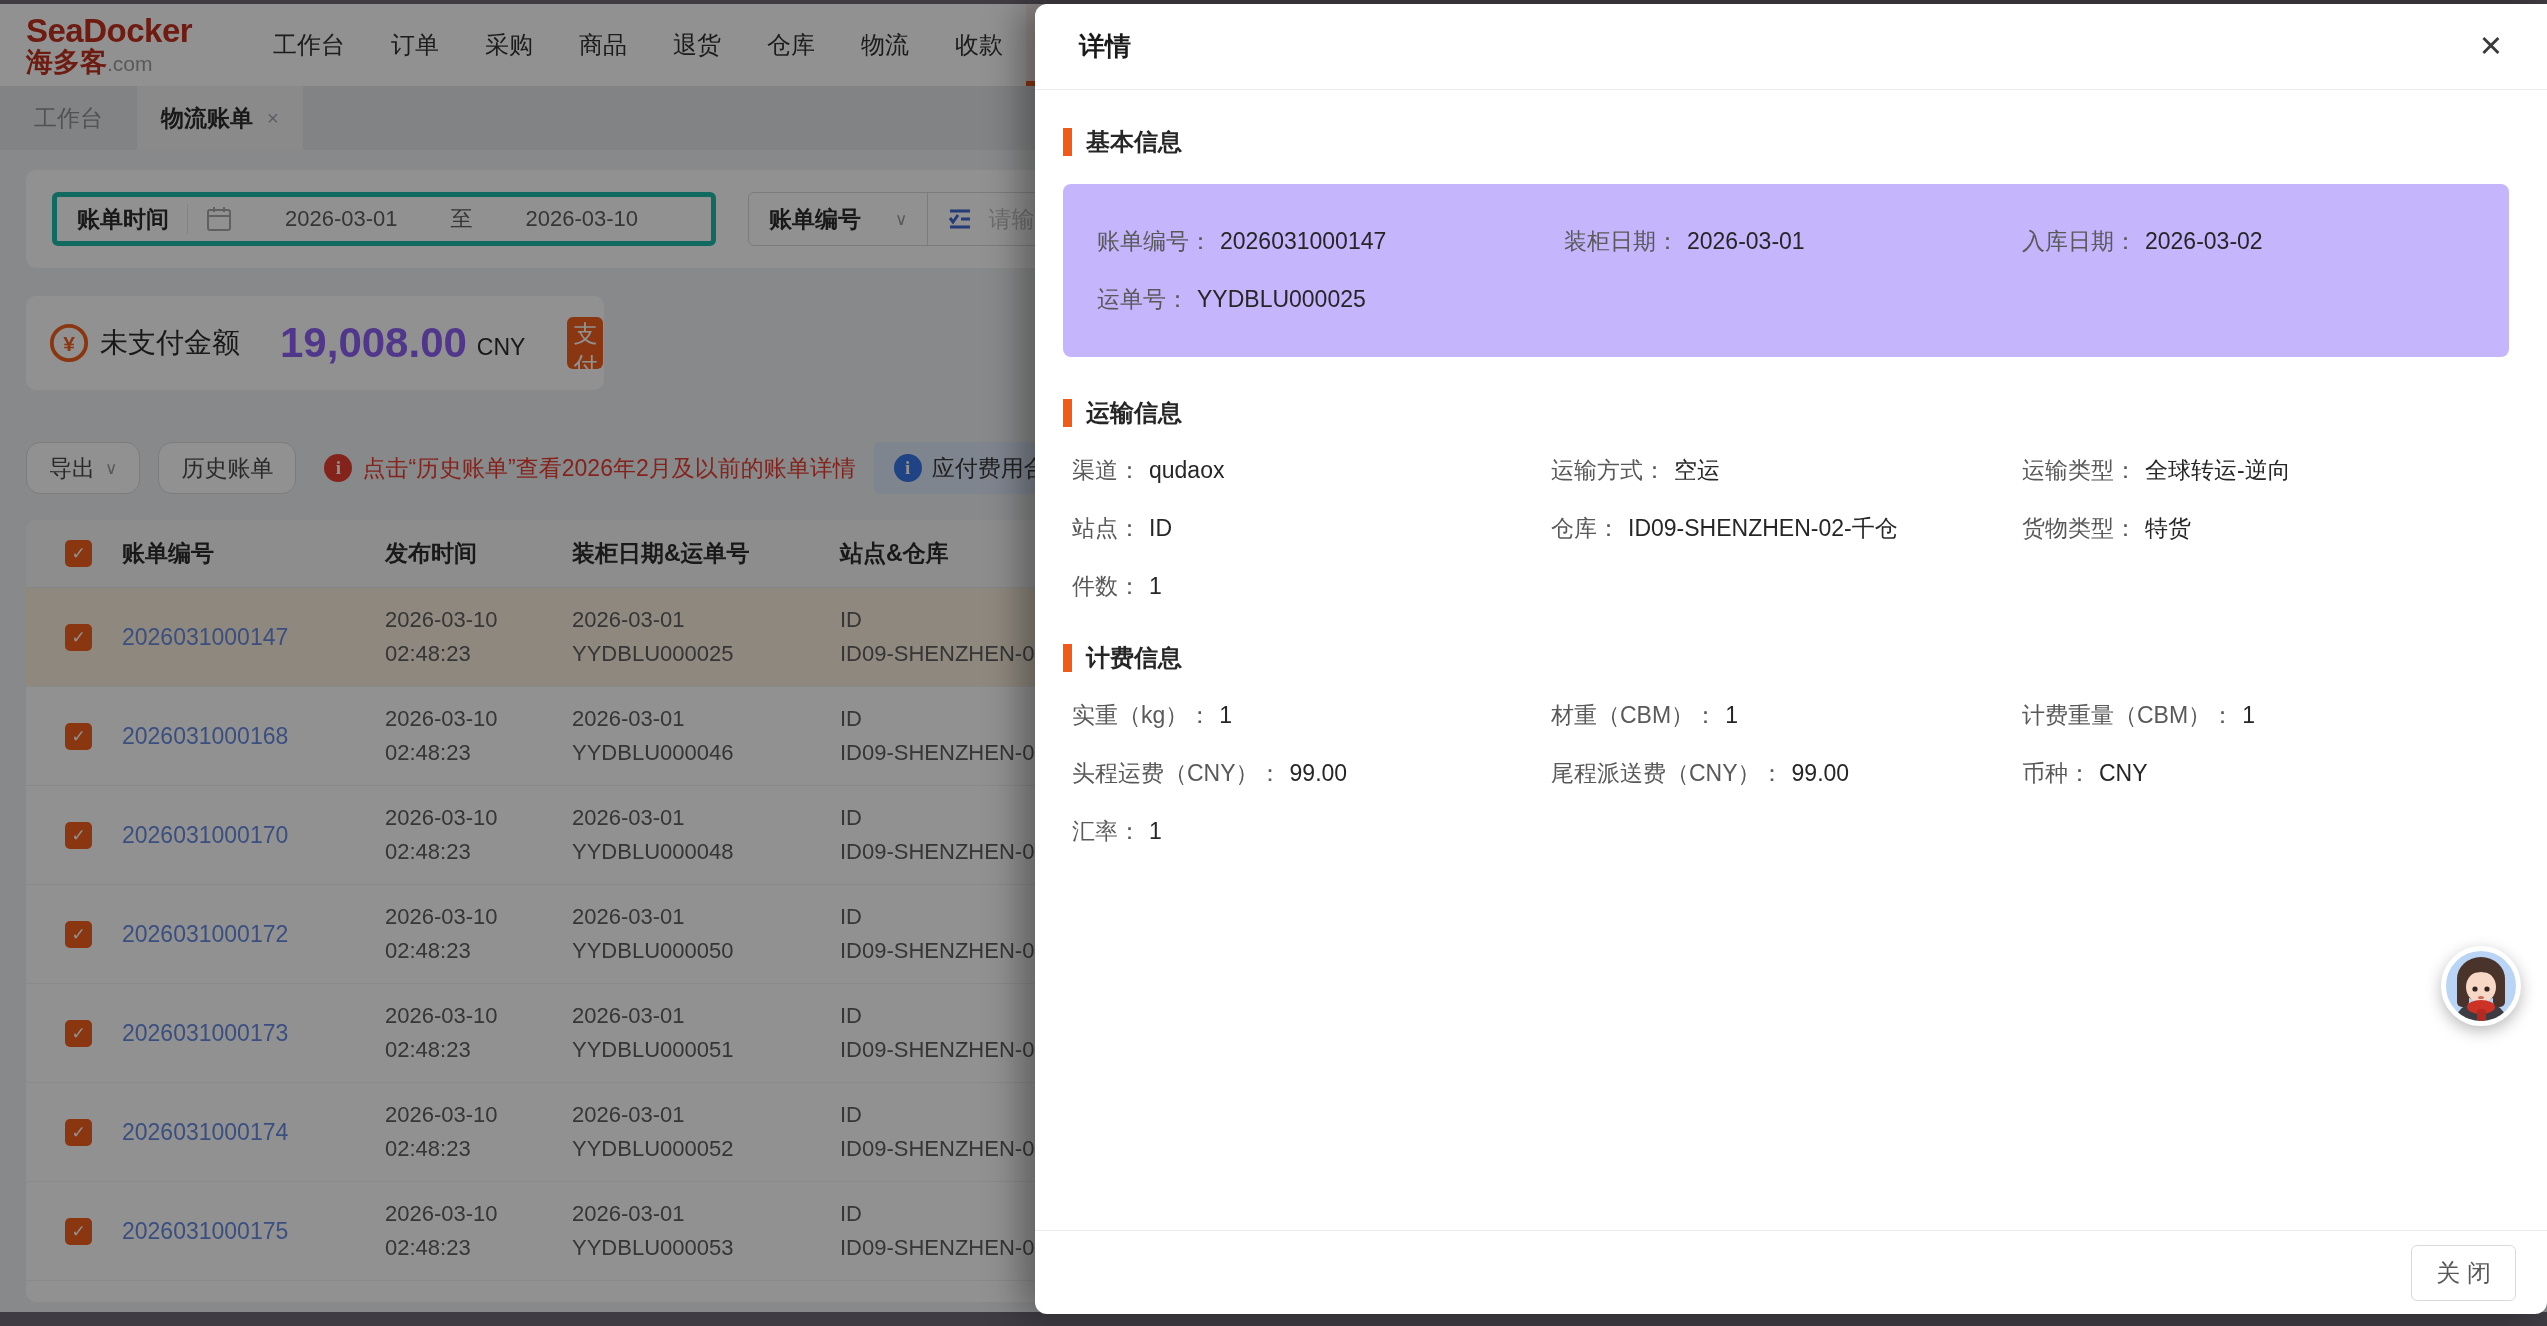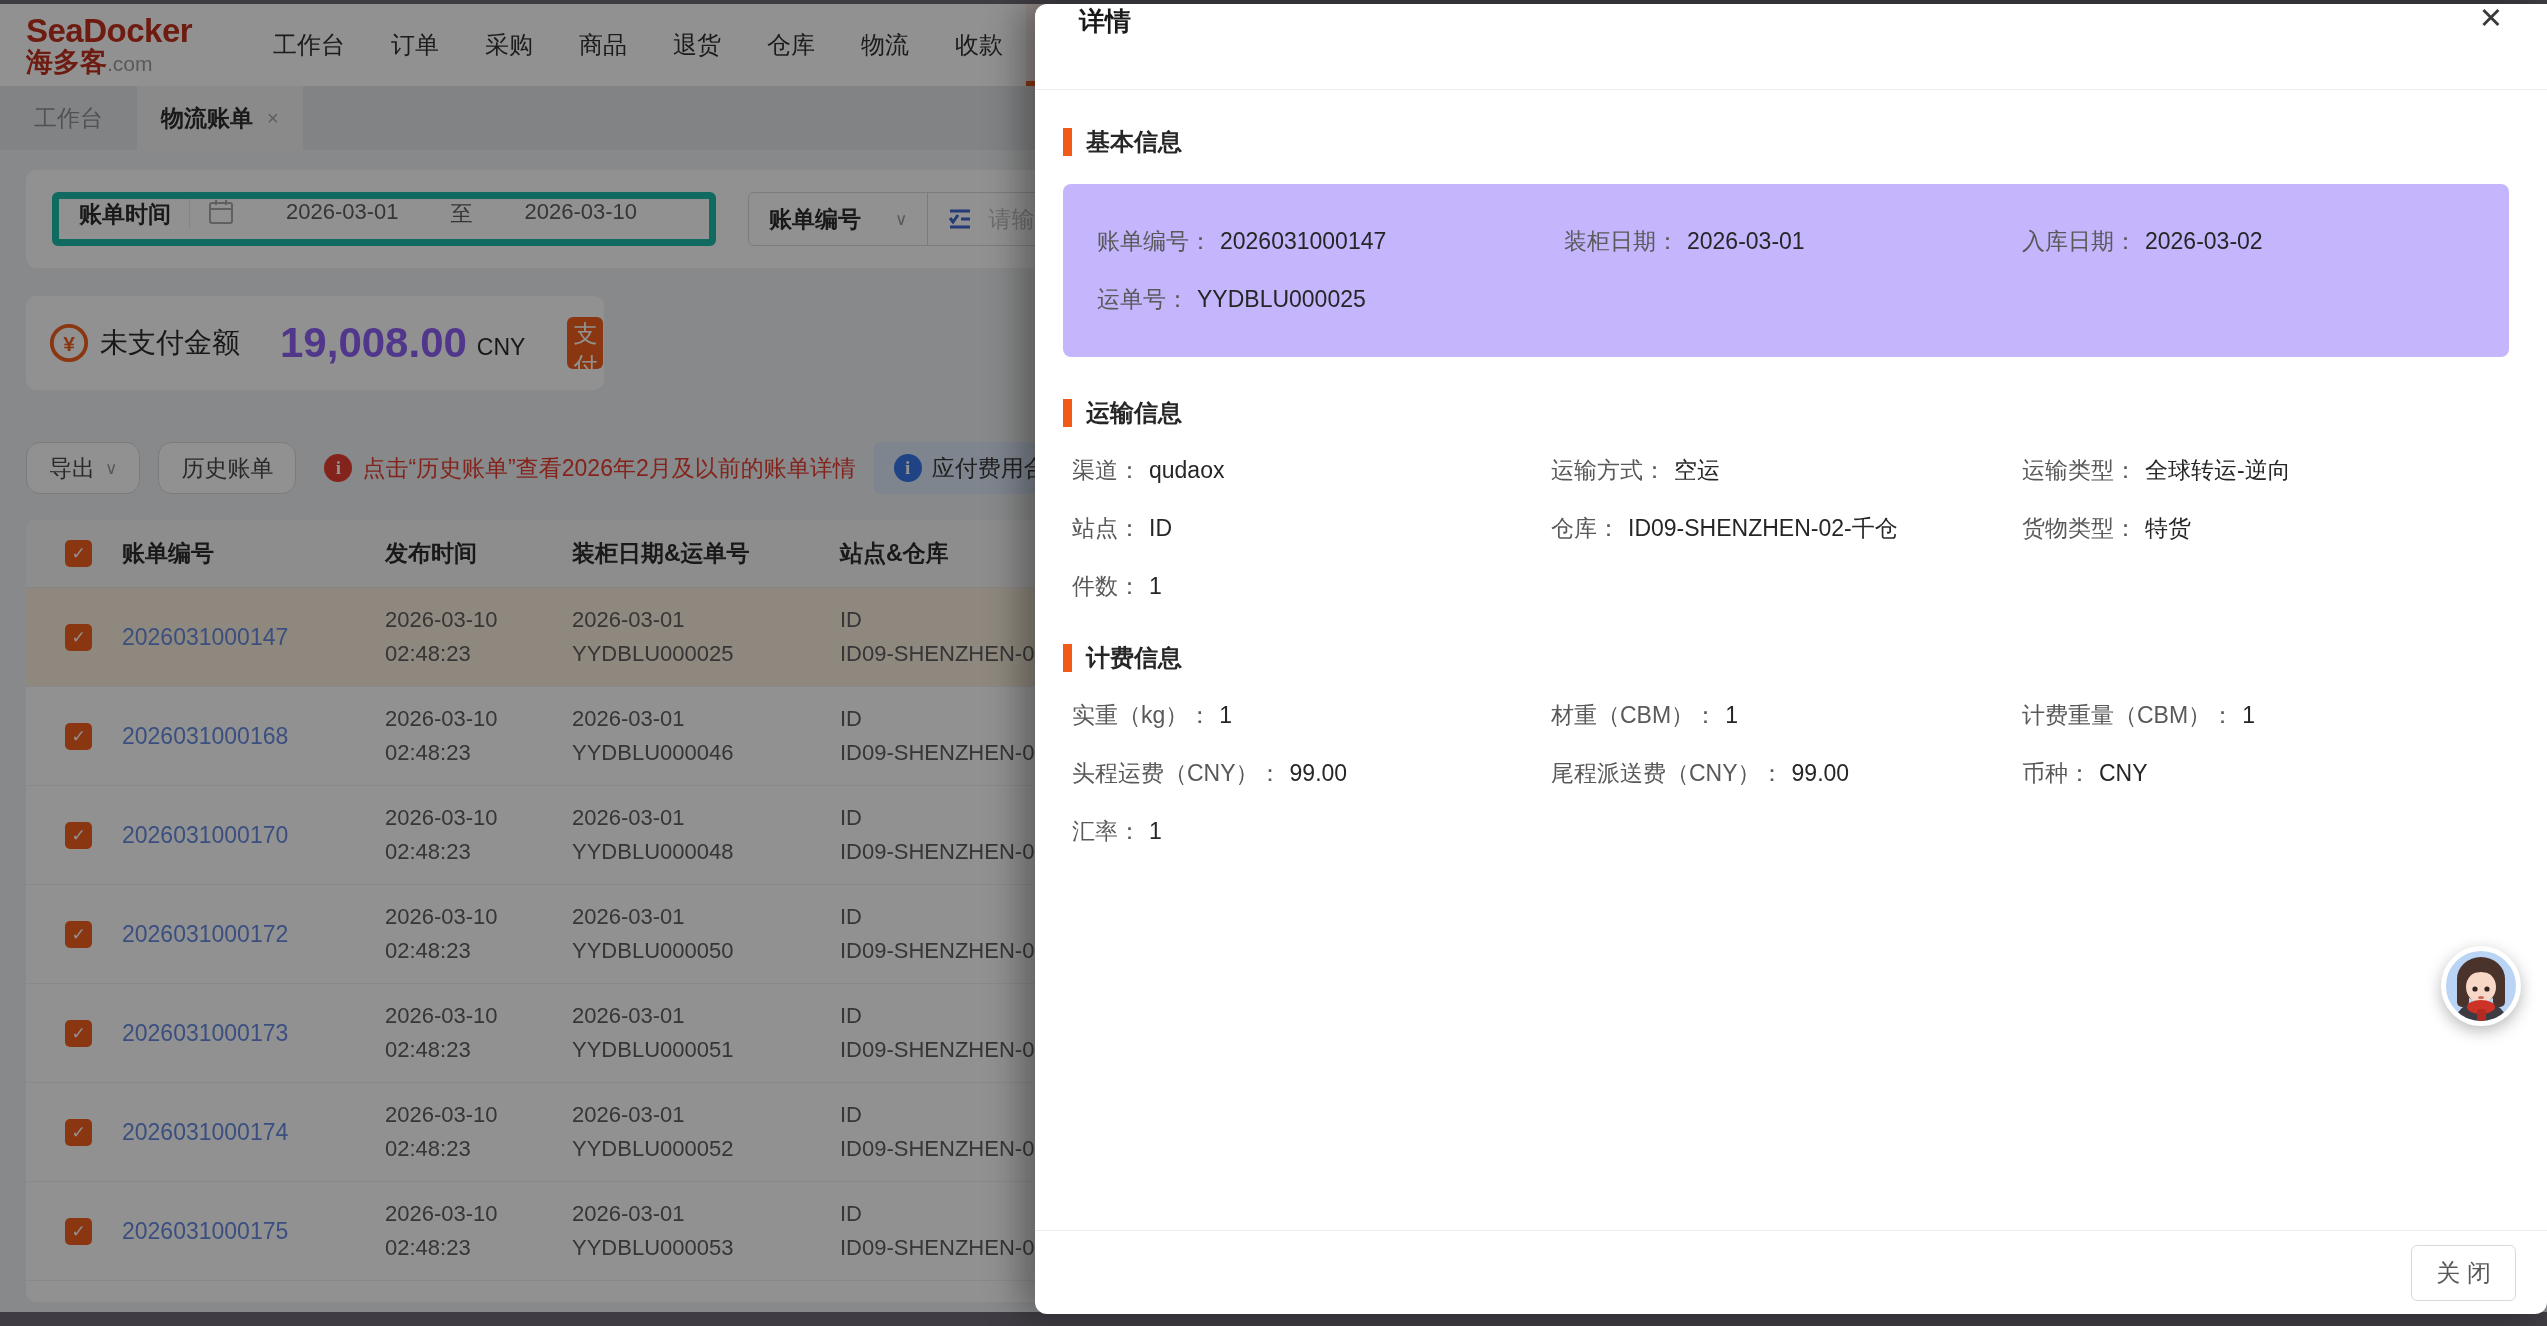--- a/index.html
+++ b/index.html
@@ -26,21 +26,21 @@
   .nav-item.active{color:var(--accent);background:rgba(242,90,23,.07);}
   .nav-item.active::after{content:"";position:absolute;left:0;right:0;bottom:0;height:5px;background:var(--accent);}
   .tabrow{height:64px;background:#e3e5e8;display:flex;align-items:stretch;}
   .tab{display:flex;align-items:center;padding:0 34px;font-size:23px;color:#8c8c8c;cursor:pointer;}
   .tab.active{background:#f2f3f5;color:#262626;font-weight:600;padding:0 24px;gap:14px;}
   .tab .x{font-size:20px;color:#9aa0a8;font-weight:400;}
   .content{padding:20px 26px 10px 26px;}
   .card{background:#fff;border-radius:10px;}
   
   .filter-card{height:98px;display:flex;align-items:center;padding:0 26px;margin-bottom:28px;}
-  .date-group{display:flex;align-items:flex-start;height:54px;border:7px solid #14b8a6;border-radius:6px;padding:0 20px;width:664px;}
+  .date-group{display:flex;align-items:center;height:54px;border:5px solid #14b8a6;border-radius:6px;padding:0 20px;width:664px;}
   .date-group .dlabel{font-size:23px;font-weight:700;color:#262626;white-space:nowrap;}
   .vsep{width:1px;height:30px;background:#e8e8e8;margin:0 18px;}
   .date-val{font-size:22px;color:#595959;flex:1;text-align:center;white-space:nowrap;}
   .date-to{font-size:22px;color:#595959;}
   .select-compound{margin-left:32px;height:54px;border:1px solid #d9d9d9;border-radius:6px;display:flex;align-items:center;width:860px;overflow:hidden;}
   .sel-seg{display:flex;align-items:center;gap:34px;padding:0 20px;height:100%;}
   .sel-seg .slabel{font-size:23px;font-weight:700;color:#262626;white-space:nowrap;}
   .caret{font-size:17px;color:#999;}
   .inp-seg{display:flex;align-items:center;gap:12px;padding:0 18px;border-left:1px solid #d9d9d9;height:100%;flex:1;}
   .inp-seg input{border:none;outline:none;font-size:23px;color:#595959;background:transparent;width:300px;}
@@ -71,21 +71,21 @@
   .t-row.selected{background:var(--row-sel);}
   .c-cb{padding-left:39px;}
   .checkbox{width:27px;height:27px;background:var(--accent);border-radius:5px;display:flex;align-items:center;justify-content:center;color:#fff;font-size:17px;cursor:pointer;}
   .bill-link{font-size:23px;color:var(--link);cursor:pointer;}
   .cell2 div{line-height:34px;white-space:nowrap;overflow:hidden;}
   
   .overlay{position:absolute;inset:0;background:rgba(10,10,12,0.45);z-index:40;}
   
   .drawer{position:absolute;left:1035px;top:4px;right:0;bottom:12px;background:#fff;z-index:60;
     border-radius:12px 0 12px 12px;box-shadow:-14px 0 36px rgba(0,0,0,.35);display:flex;flex-direction:column;}
-  .d-header{height:86px;flex:none;display:flex;align-items:flex-start;justify-content:space-between;padding:0 44px;border-bottom:1px solid #ececec;}
+  .d-header{height:86px;flex:none;display:flex;align-items:center;justify-content:space-between;padding:0 44px;border-bottom:1px solid #ececec;}
   .d-title{font-size:26px;font-weight:700;color:#1a1a1a;}
   .d-close{font-size:29px;color:#3a3a3a;cursor:pointer;line-height:1;}
   .d-body{flex:1;padding:6px 38px 0 28px;overflow:hidden;position:relative;}
   .sec-title{display:flex;align-items:center;gap:14px;margin:30px 0 26px 0;}
   .sec-bar{width:9px;height:28px;background:var(--accent);flex:none;}
   .sec-text{font-size:24px;font-weight:700;color:#262626;}
   .basic-box{background:#c4b5fd;border-radius:8px;padding:42px 20px 42px 34px;display:grid;grid-template-columns:467px 458px 1fr;row-gap:27px;margin-bottom:12px;}
   .grid3{display:grid;grid-template-columns:479px 471px 1fr;row-gap:27px;margin-left:9px;margin-bottom:20px;}
   .field{font-size:23px;white-space:nowrap;overflow:hidden;}
   .field .lbl{color:#595959;}

